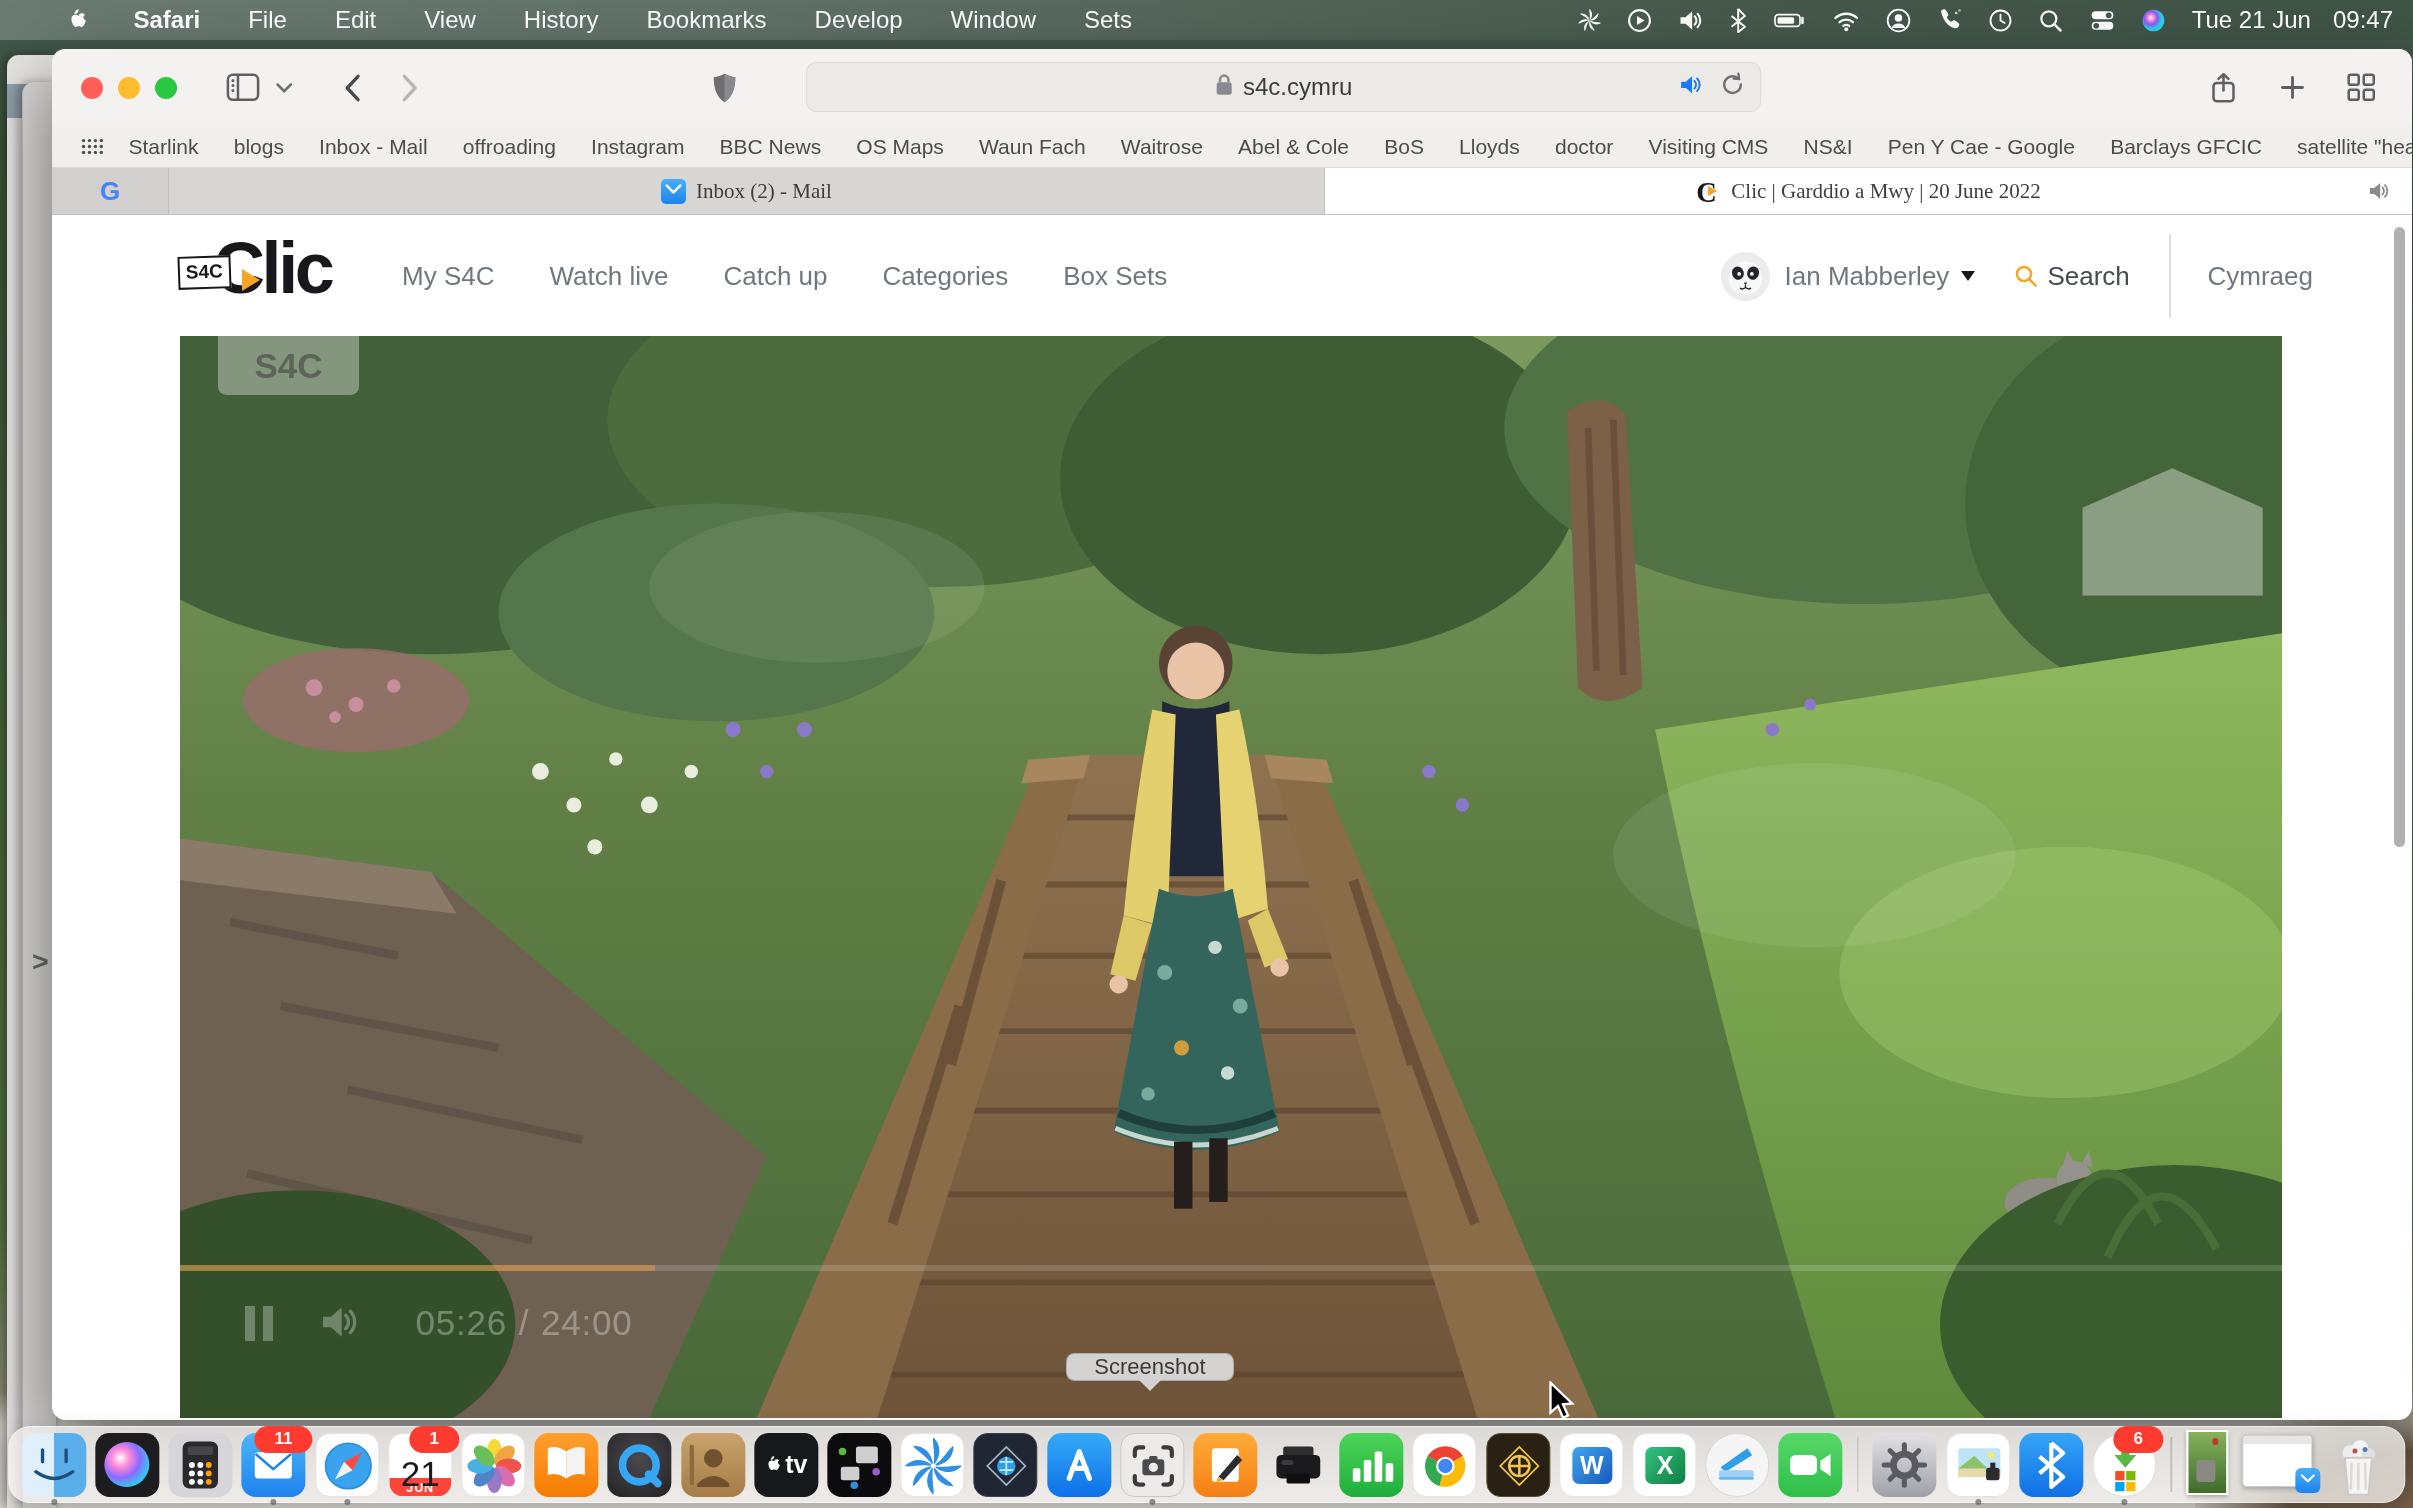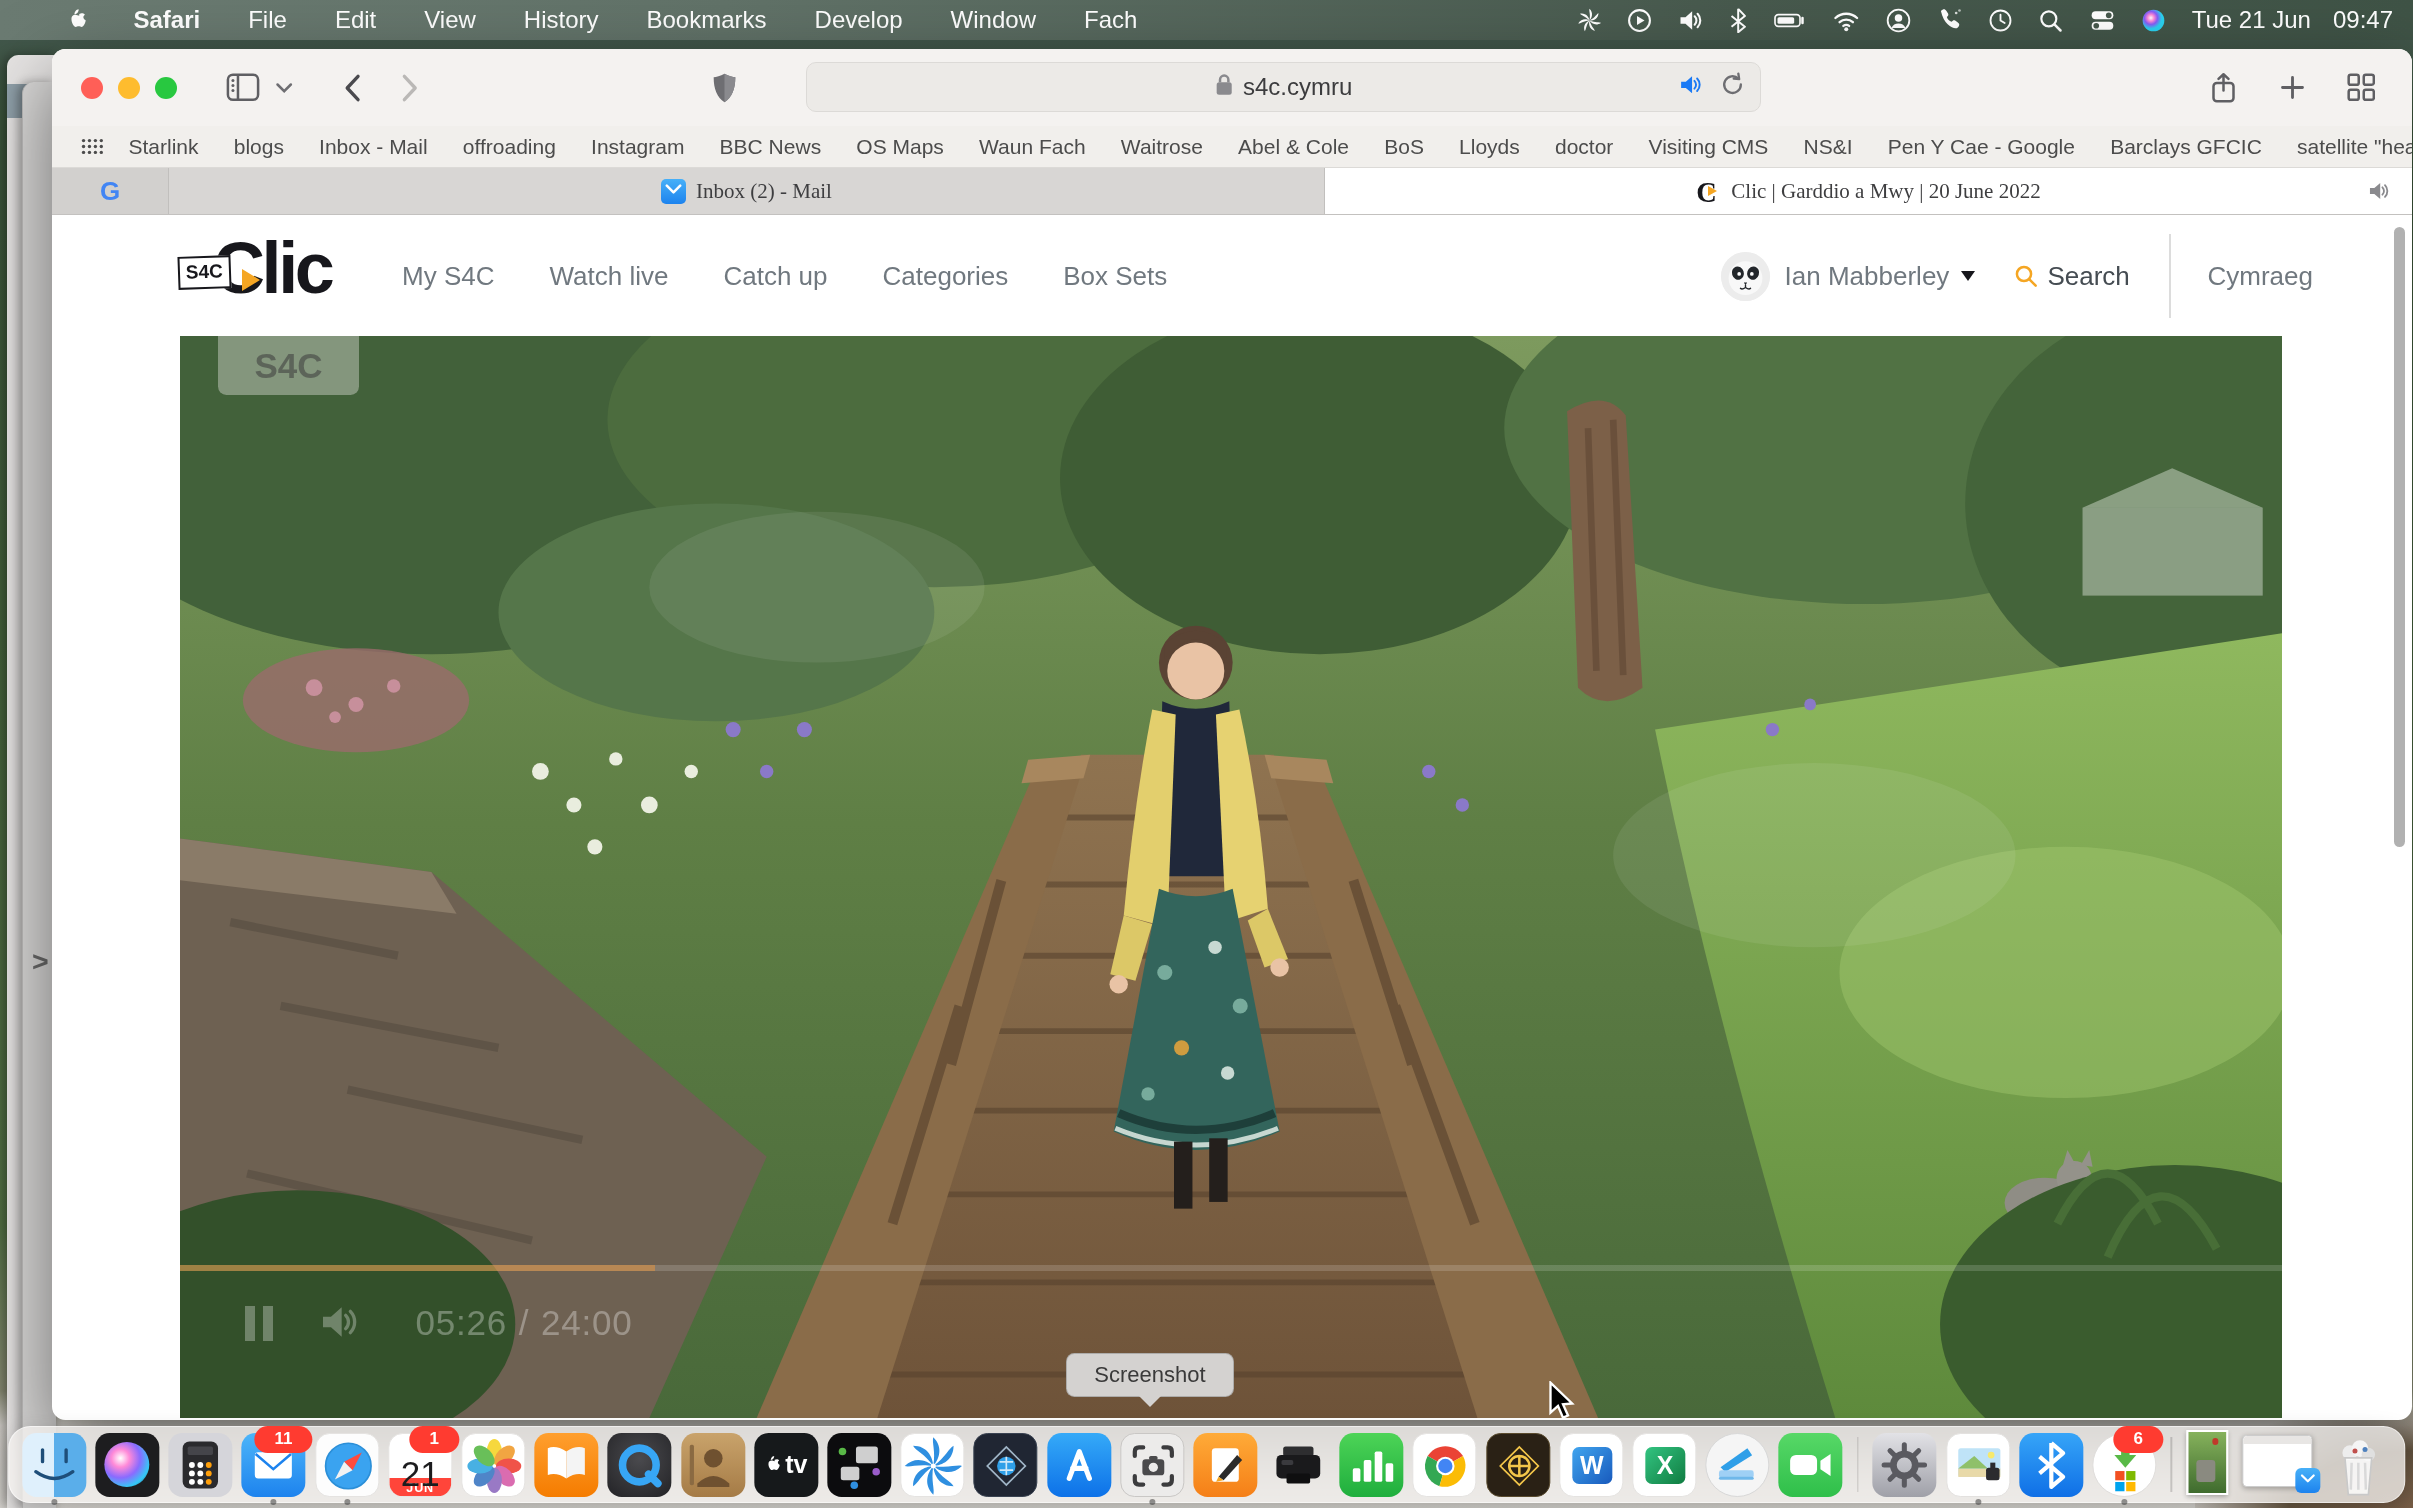--- a/index.html
+++ b/index.html
@@ -84,21 +84,21 @@
   .vtime { display:flex; gap:11.7px; font-size:35px; margin-left:54px; letter-spacing:0.8px; }
   .pauseico { margin-left:65px; display:flex; gap:8.4px; }
   .pauseico i { width:10px; height:35px; background:rgba(255,255,255,.30); }
   .volico { margin-left:44px; }
   .subtitle { position:absolute; left:50%; transform:translateX(-50%); top:949px; background:#000; color:#3fe3ec;
     font-size:39px; padding:4.2px 15px 7.5px; white-space:nowrap; }
 
   .scrollbar { position:absolute; right:6.7px; top:178px; width:11.7px; height:620px; border-radius:5.9px; background:rgba(70,70,70,.42); }
 
   
-  .tooltip { position:absolute; left:1066px; top:1353px; width:168px; height:44px; background:#d4d2d0; border:0.8px solid rgba(0,0,0,.18);
+  .tooltip { position:absolute; left:1066px; top:1353px; width:168px; height:28px; background:#d4d2d0; border:0.8px solid rgba(0,0,0,.18);
     border-radius:8.4px; display:flex; align-items:center; justify-content:center; font-size:22px; color:#3a3a3a; z-index:40; }
   .tooltip:after { content:""; position:absolute; left:50%; bottom:-11px; transform:translateX(-50%);
     border-left:11.7px solid transparent; border-right:11.7px solid transparent; border-top:11.7px solid #d4d2d0; }
 
   
   .dock { position:absolute; left:50%; transform:translateX(-50%); bottom:5px; height:77px; background:rgba(243,241,238,.78);
     border:0.8px solid rgba(255,255,255,.55); border-radius:22px; display:flex; align-items:center; gap:9.2px; padding:0 13.4px; z-index:30;
     box-shadow:0 8.4px 25px rgba(0,0,0,.22); }
   .ditem { position:relative; width:64px; height:64px; flex:0 0 auto; }
   .di { width:64px; height:64px; border-radius:14.2px; position:relative; overflow:hidden; }
@@ -179,21 +179,21 @@
           </svg>
       </span>
       <span class="mb-item bold">Safari</span>
       <span class="mb-item">File</span>
       <span class="mb-item">Edit</span>
       <span class="mb-item">View</span>
       <span class="mb-item">History</span>
       <span class="mb-item">Bookmarks</span>
       <span class="mb-item">Develop</span>
       <span class="mb-item">Window</span>
-      <span class="mb-item">Fach</span>
+      <span class="mb-item">Sets</span>
     </div>
     <div class="mb-right">
       <span class="st-ico">
         <svg width="25" height="25" viewBox="0 0 30 30">
             <g fill="#fff">
               <path d="M15 15 C16.5 7 14 3 15 1 C20 6 18 12 15 15"></path>
               <path d="M15 15 C16.5 7 14 3 15 1 C20 6 18 12 15 15" transform="rotate(51 15 15)"></path>
               <path d="M15 15 C16.5 7 14 3 15 1 C20 6 18 12 15 15" transform="rotate(102 15 15)"></path>
               <path d="M15 15 C16.5 7 14 3 15 1 C20 6 18 12 15 15" transform="rotate(153 15 15)"></path>
               <path d="M15 15 C16.5 7 14 3 15 1 C20 6 18 12 15 15" transform="rotate(204 15 15)"></path>

